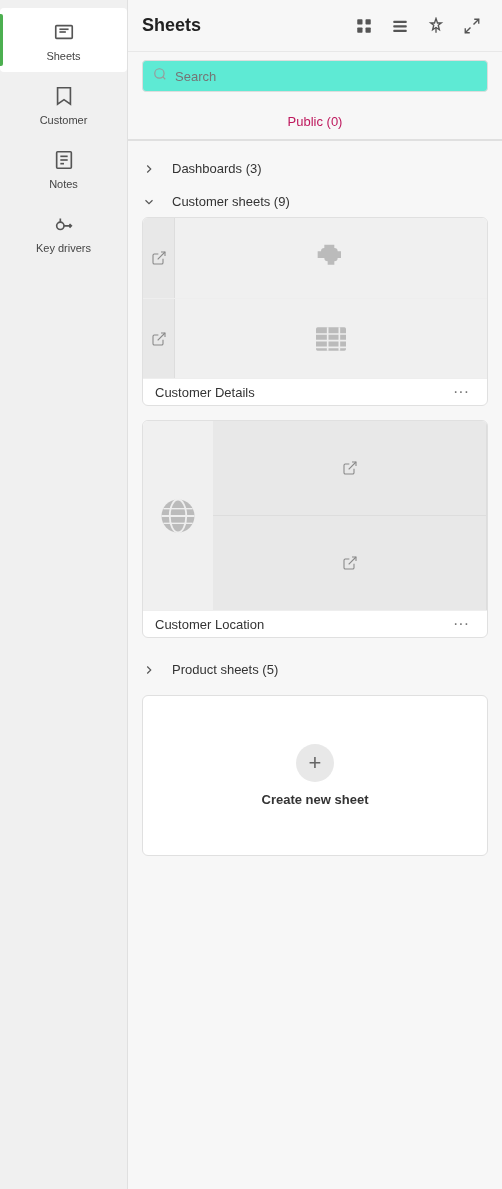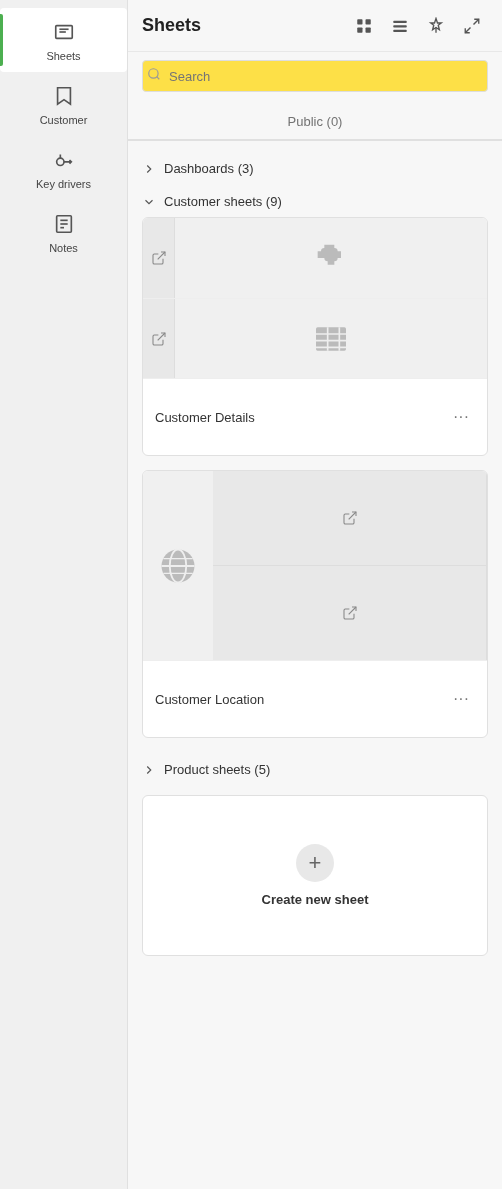--- a/index.html
+++ b/index.html
@@ -107,24 +107,24 @@
       background: transparent;
       border: none;
     }
     .icon-btn svg { width: 18px; height: 18px; }
 
     
     .search-bar {
       margin: 8px 14px;
       display: flex;
       align-items: center;
-      background: #fde047;
+      background: #5eead4;
       border: 1px solid #ddd;
       border-radius: 4px;
-      padding: 6px 4px;
+      padding: 6px 10px;
       gap: 8px;
     }
     .search-input {
       border: none;
       outline: none;
       font-size: 13px;
       color: #444;
       flex: 1;
       background: transparent;
     }
@@ -136,21 +136,21 @@
     .tabs {
       display: flex;
       border-bottom: 2px solid #e0e0e0;
       margin: 4px 0 0 0;
     }
     .tab {
       flex: 1;
       text-align: center;
       padding: 10px 0;
       font-size: 13px;
-      color: #737373;
+      color: #be185d;
       cursor: pointer;
       position: relative;
     }
     .tab.active {
       color: #222;
       font-weight: 600;
     }
     .tab.active::after {
       content: '';
       position: absolute;
@@ -165,21 +165,21 @@
     .content {
       flex: 1;
       overflow-y: auto;
       padding: 10px 14px 20px 14px;
     }
 
     
     .section-header {
       display: flex;
       align-items: center;
-      gap: 8px;
+      gap: 16px;
       padding: 10px 0 8px 0;
       cursor: pointer;
       font-size: 13px;
       font-weight: 500;
       color: #333;
     }
     .chevron {
       width: 14px;
       height: 14px;
       color: #555;
@@ -263,21 +263,21 @@
       color: #888;
     }
     .loc-side-bottom svg { width: 16px; height: 16px; }
     .loc-side-top svg { width: 16px; height: 16px; }
 
     
     .card-footer {
       display: flex;
       align-items: center;
       justify-content: space-between;
-      padding: 27px 12px;
+      padding: 2px 12px;
     }
     .card-title {
       font-size: 13px;
       color: #333;
     }
     .more-btn {
       cursor: pointer;
       color: #777;
       font-size: 16px;
       padding: 2px 6px;
@@ -331,43 +331,43 @@
     <span class="sidebar-item-label">Sheets</span>
   </div>
 
   <div class="sidebar-item">
     <div class="sidebar-icon">
       <svg viewBox="0 0 24 24" fill="none" stroke="currentColor" stroke-width="1.8">
         <path d="M5 3h14v18l-7-5-7 5V3z"></path>
       </svg>
     </div>
     <span class="sidebar-item-label">Customer</span>
-  </div>
-
-  <div class="sidebar-item">
-    <div class="sidebar-icon">
-      <svg viewBox="0 0 24 24" fill="none" stroke="currentColor" stroke-width="1.8">
-        <circle cx="8" cy="14" r="4"></circle>
-        <path d="M12 14h8M18 12l2 2-2 2"></path>
-        <line x1="8" y1="10" x2="8" y2="6"></line>
-      </svg>
-    </div>
-    <span class="sidebar-item-label">Key drivers</span>
   </div>
 
   <div class="sidebar-item">
     <div class="sidebar-icon">
       <svg viewBox="0 0 24 24" fill="none" stroke="currentColor" stroke-width="1.8">
         <rect x="4" y="3" width="16" height="18" rx="1"></rect>
         <line x1="8" y1="8" x2="16" y2="8"></line>
         <line x1="8" y1="12" x2="16" y2="12"></line>
         <line x1="8" y1="16" x2="12" y2="16"></line>
       </svg>
     </div>
     <span class="sidebar-item-label">Notes</span>
+  </div>
+
+  <div class="sidebar-item">
+    <div class="sidebar-icon">
+      <svg viewBox="0 0 24 24" fill="none" stroke="currentColor" stroke-width="1.8">
+        <circle cx="8" cy="14" r="4"></circle>
+        <path d="M12 14h8M18 12l2 2-2 2"></path>
+        <line x1="8" y1="10" x2="8" y2="6"></line>
+      </svg>
+    </div>
+    <span class="sidebar-item-label">Key drivers</span>
   </div>
 </nav>
 
 <div class="main">
 
   <div class="header">
     <span class="header-title">Sheets</span>
     <div class="header-actions">
       <button class="icon-btn" title="Grid view">
         <svg viewBox="0 0 24 24" fill="currentColor">

